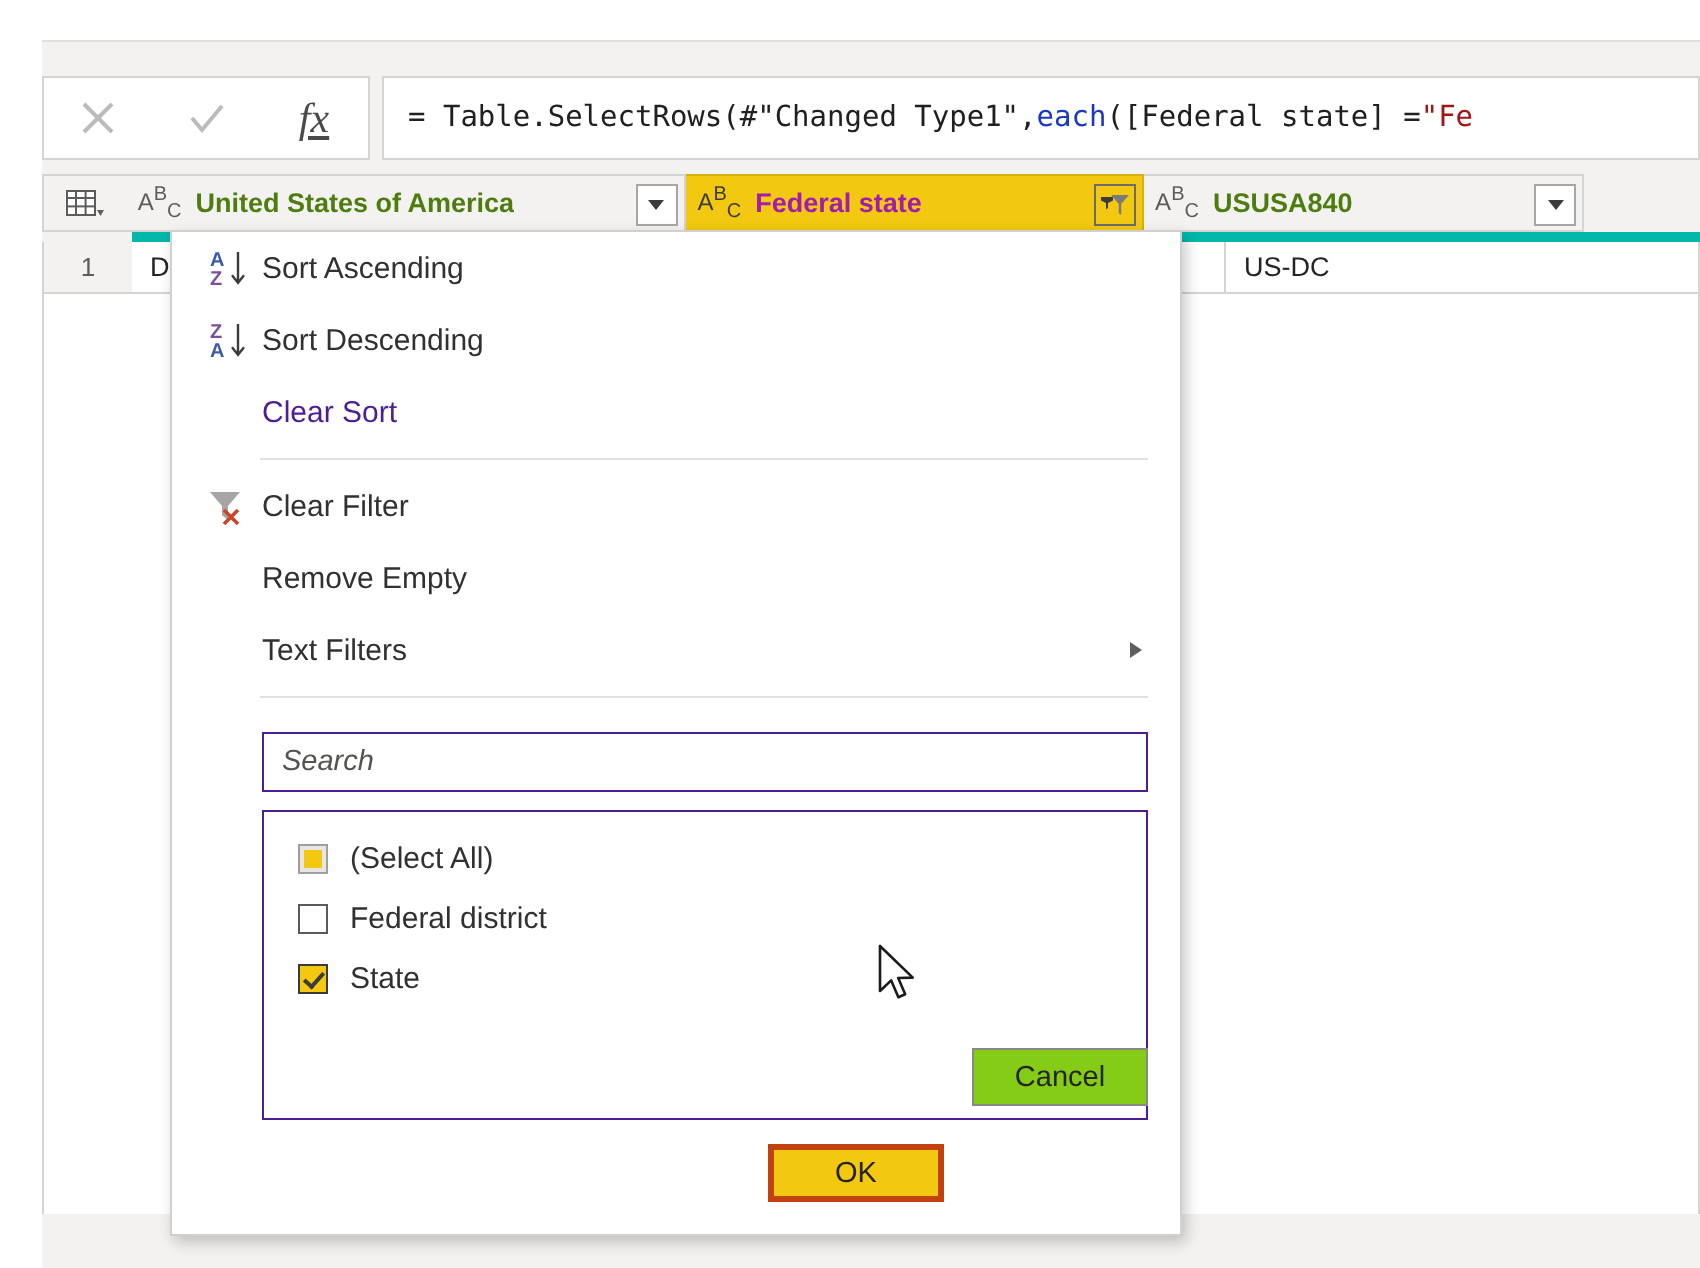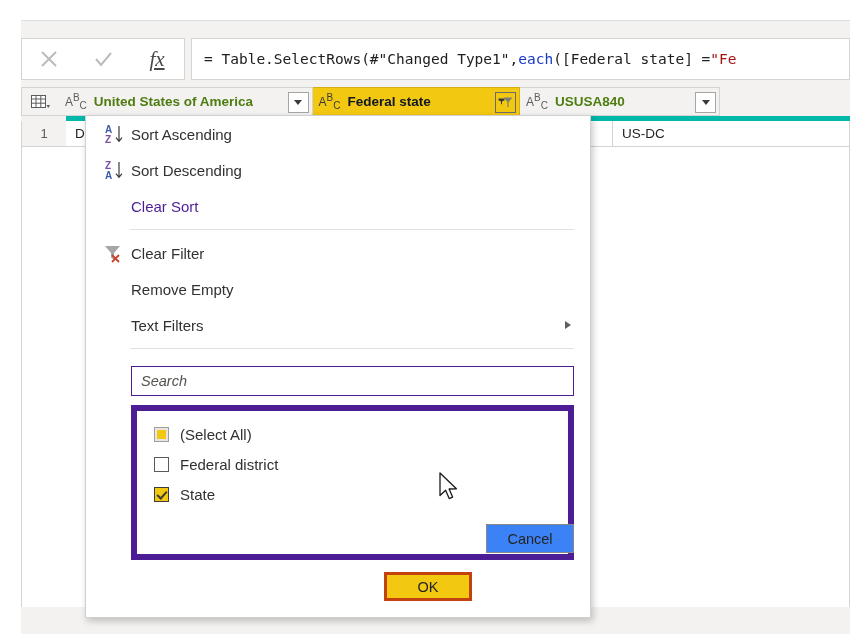--- a/index.html
+++ b/index.html
@@ -71,21 +71,21 @@
   .tok-kw { color: #1a39c4; }
   .tok-str { color: #a31515; }
 
   
   .grid {
     position: absolute; left: 21px; top: 87px;
     width: 829px; height: 520px;
   }
   .hdr-row {
     position: absolute; left: 0; top: 0;
-    width: 699px; height: 29px;
+    width: 771px; height: 29px;
     display: flex;
   }
   .hdr-corner {
     width: 45px; height: 29px;
     background: #f3f2f1;
     border: 1px solid #d6d4d2;
     border-right: none;
     box-sizing: border-box;
     display: flex; align-items: center; justify-content: center;
     gap: 1px;
@@ -107,21 +107,21 @@
   .hdr-cell .type-ico {
     font-size: 12px; color: #5c5c5c;
     margin-right: 7px; white-space: nowrap;
     font-family: "Liberation Sans", sans-serif;
   }
   .hdr-cell.active .type-ico { color: #3b3b3b; }
   .hdr-cell .hdr-label {
     font-size: 13.5px; font-weight: bold; color: #4d7c0f;
     white-space: nowrap; overflow: hidden;
   }
-  .hdr-cell.active .hdr-label { color: #0f172a; }
+  .hdr-cell.active .hdr-label { color: #a21caf; }
   .hdr-btn {
     position: absolute; right: 3px; top: 4px;
     width: 21px; height: 21px;
     border: 1px solid #a8a6a4;
     background: #ffffff;
     box-sizing: border-box;
     display: flex; align-items: center; justify-content: center;
   }
   .hdr-btn.filtered { background: #f2c811; border-color: #6b6b6b; }
   .caret {
@@ -222,21 +222,21 @@
     background: #ffffff;
     display: flex; align-items: center;
     padding-left: 9px;
     font-style: italic;
     font-size: 14.5px;
     color: #55534f;
   }
   .list-wrap { padding: 9px 16px 0 45px; }
   .list-box {
     width: 100%; height: 155px;
-    border: 6px solid #4c1d95;
+    border: 1px solid #4c1d95;
     box-sizing: border-box;
     background: #ffffff;
     padding: 8px 0 0 0;
   }
   .list-item {
     height: 30px;
     display: flex; align-items: center;
     padding-left: 17px;
     font-size: 15px; color: #323130;
   }
@@ -277,21 +277,21 @@
     box-sizing: border-box;
     gap: 14px;
   }
   .btn {
     width: 88px; height: 29px;
     display: flex; align-items: center; justify-content: center;
     font-size: 14.5px;
     box-sizing: border-box;
   }
   .btn.primary { background: #f2c811; color: #252423; border: 3px solid #c2410c; margin-top: 48px; }
-  .btn.secondary { background: #3b82f6; color: #252423; border: 1px solid #8a8886; }
+  .btn.secondary { background: #84cc16; color: #252423; border: 1px solid #8a8886; }
 
   
   .cursor {
     position: absolute;
     left: 439px; top: 472px;
     z-index: 200;
     pointer-events: none;
   }
 </style>
 </head>

